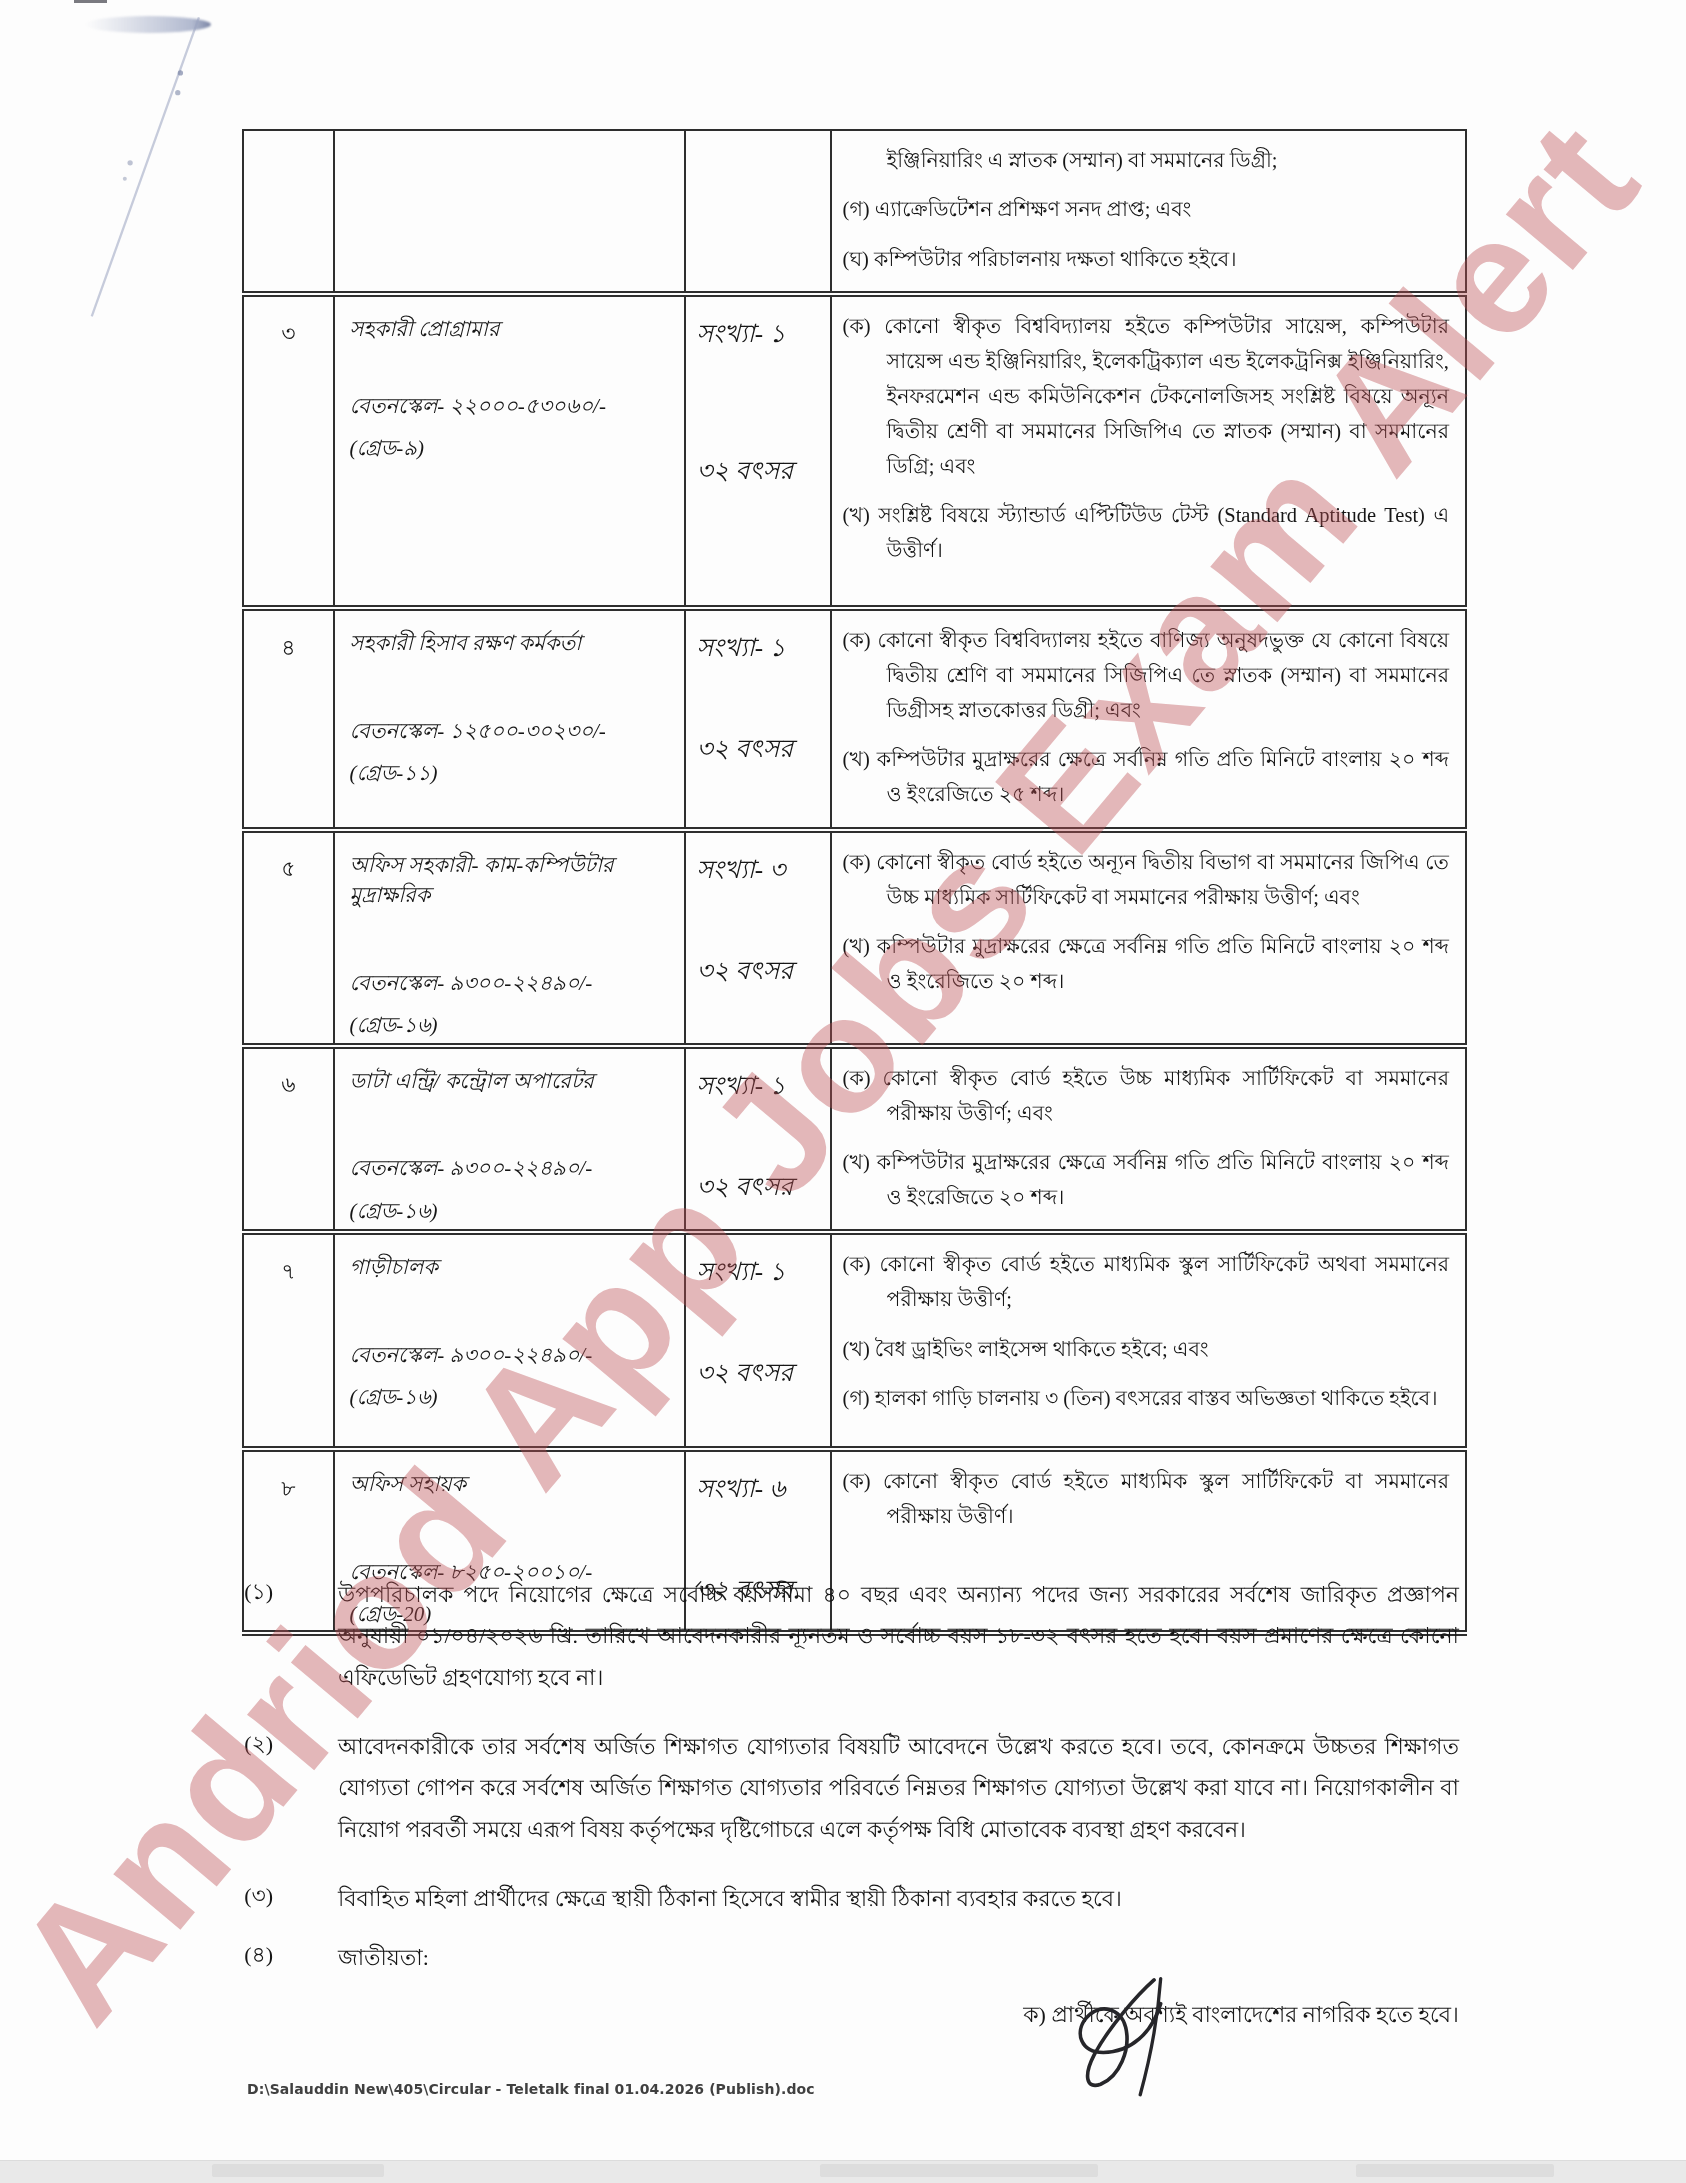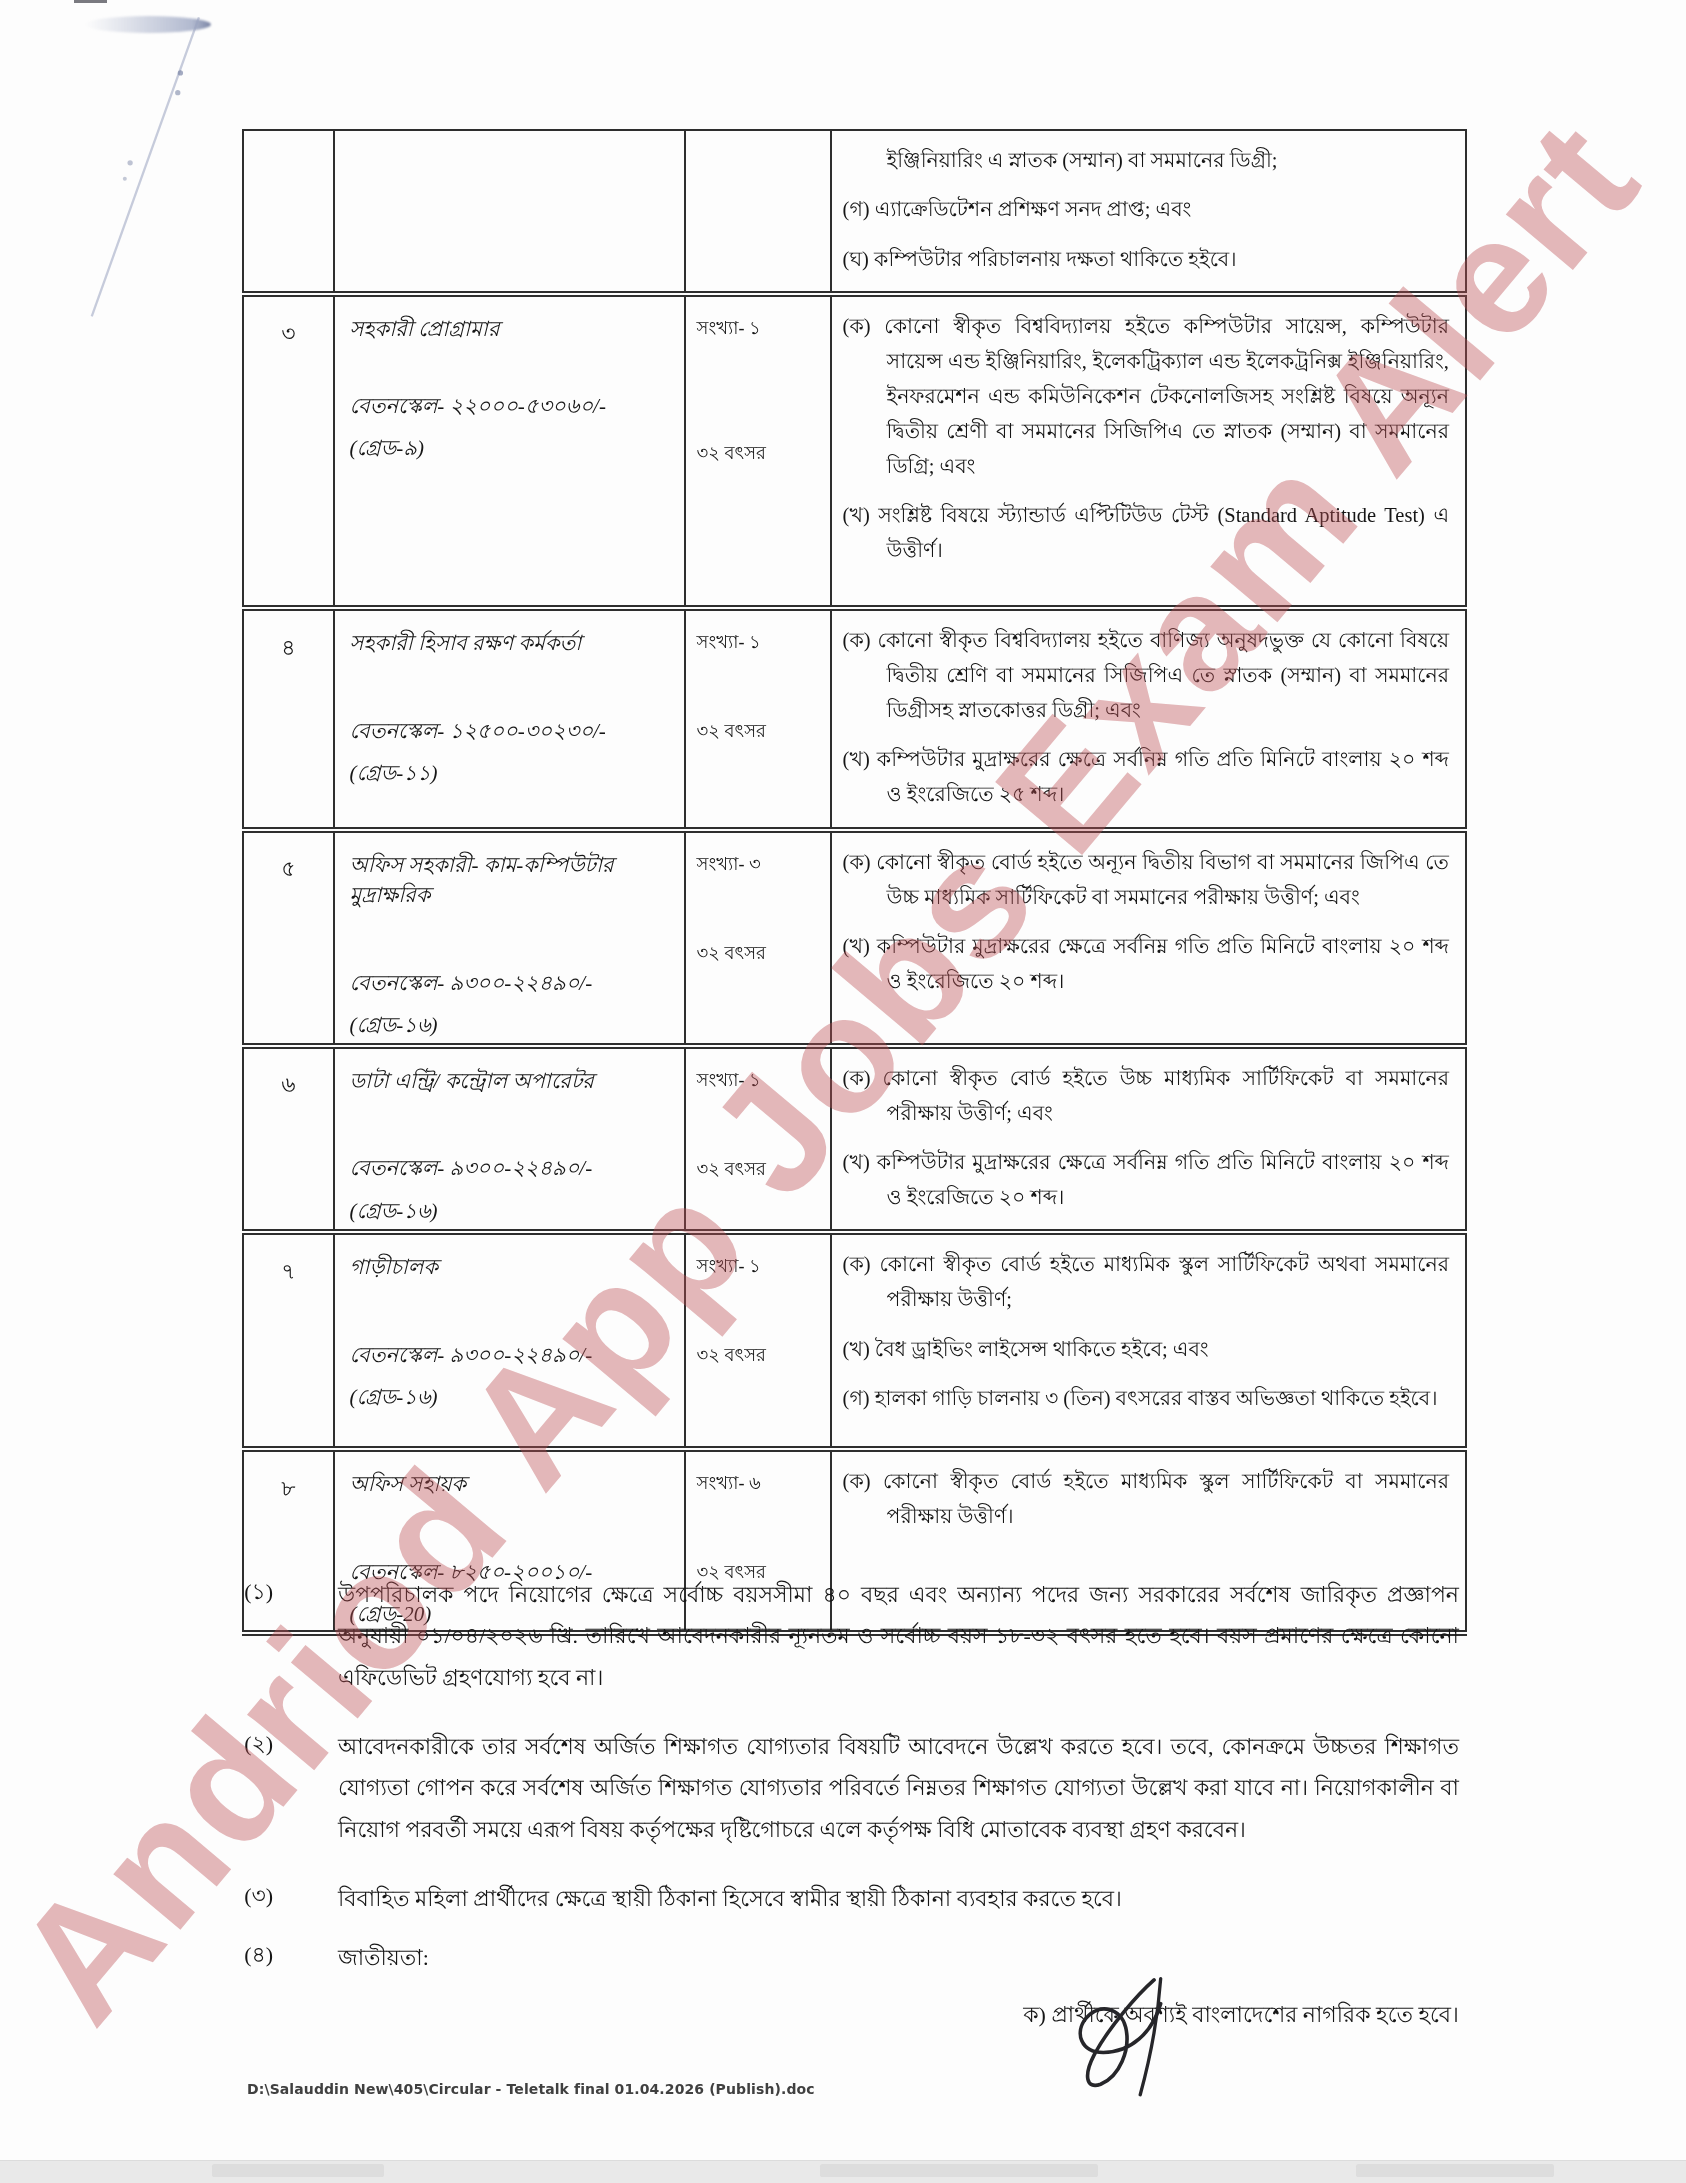--- a/index.html
+++ b/index.html
@@ -34,21 +34,21 @@
   }
   table.jobs td{border-left:2px solid #2e2e2e;vertical-align:top;overflow:hidden;}
   table.jobs td:first-child{border-left:none;}
   tr.rb{border-top:6px double #2e2e2e;}
   .h-rp{height:111px;} .h-r0{height:314px;} .h-r1{height:220px;} .h-r2{height:216px;}
   .h-r3{height:181px;} .h-r4{height:217px;} .h-r5{height:179px;}
   .c-serial{text-align:center;padding-top:18.5px;font-size:22px;}
   .c-post{padding:17px 12px 0 14.6px;font-size:21px;line-height:1.45;font-style:italic;}
   .pay{margin-top:57px;} .h-r0 .pay{margin-top:46px;}
   .grade{margin-top:12px;}
-  .c-vac{padding:17px 5.3px 0 10.6px;font-size:18px;}
+  .c-vac{padding:17px 5.3px 0 10.6px;font-size:25px;font-style:italic;}
   .age{margin-top:58px;} .h-r0 .age{margin-top:94px;}
   .c-qual{padding:12px 16px 0 10.6px;font-size:20.5px;line-height:1.70;}
   .q{padding-left:44px;text-indent:-44px;text-align:justify;margin-bottom:14.6px;}
   .q-cont{text-indent:0;}
   
   .conditions{position:absolute;left:231px;top:1574px;width:1228px;font-size:22px;z-index:1;}
   .sec-heading{font-weight:bold;font-size:24.5px;margin:0 0 17px 2.6px;}
   .cond{display:flex;margin-bottom:28px;}
   .cond.tight{margin-bottom:17px;}
   .cnum{flex:0 0 107px;box-sizing:border-box;padding-left:13.2px;}

